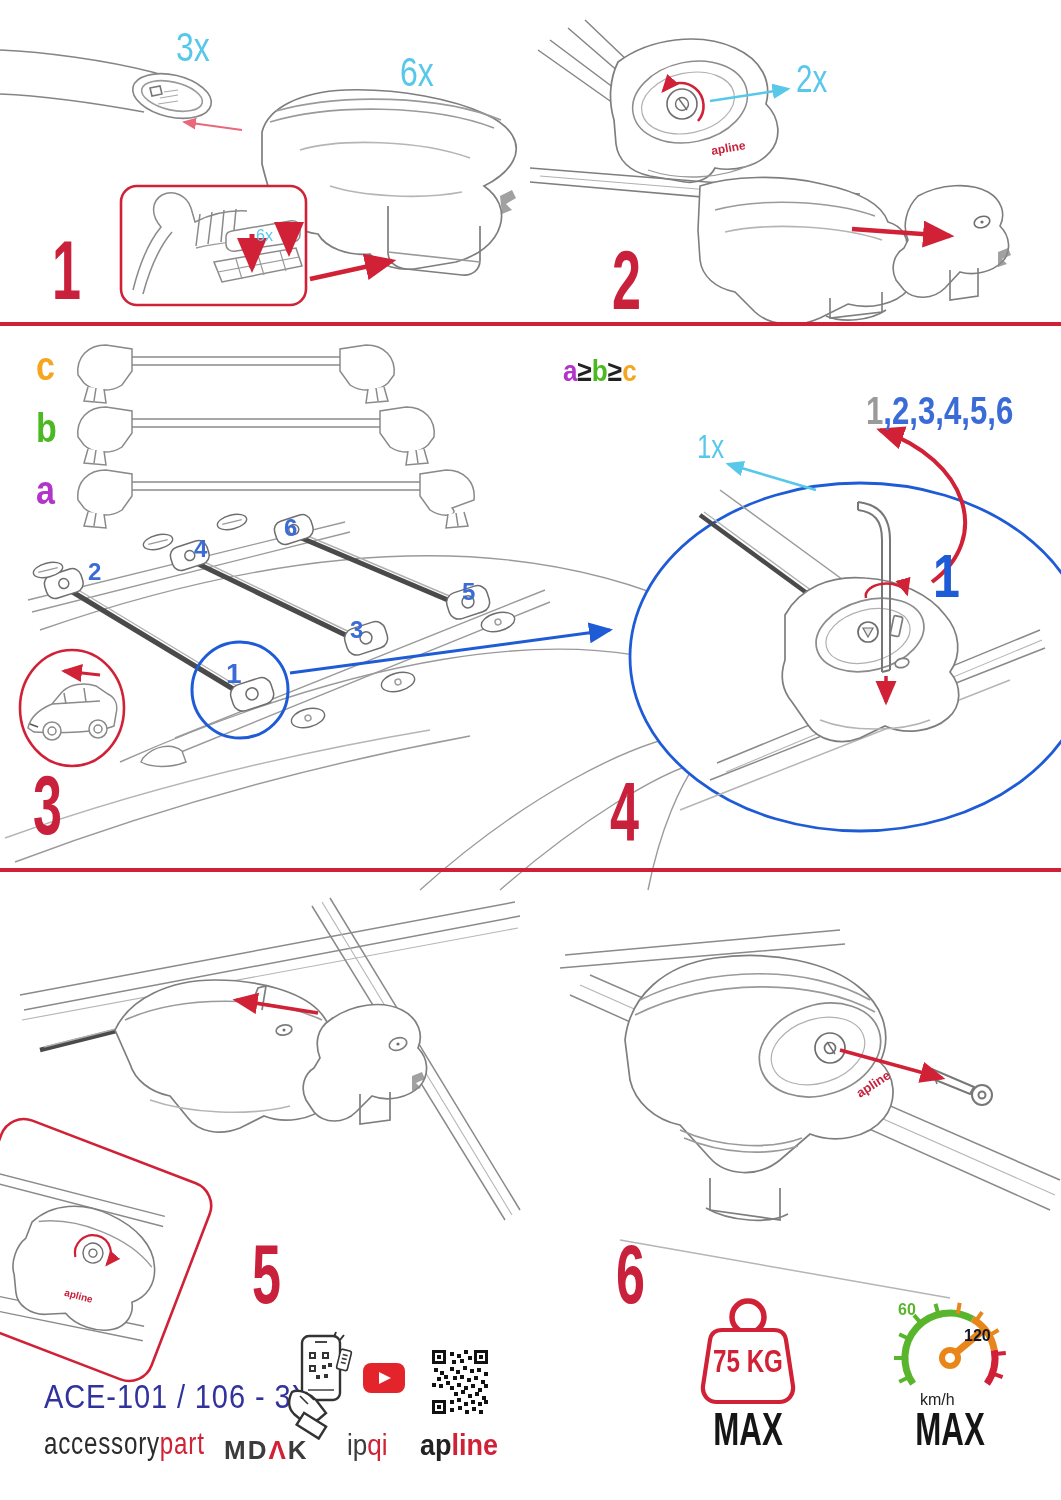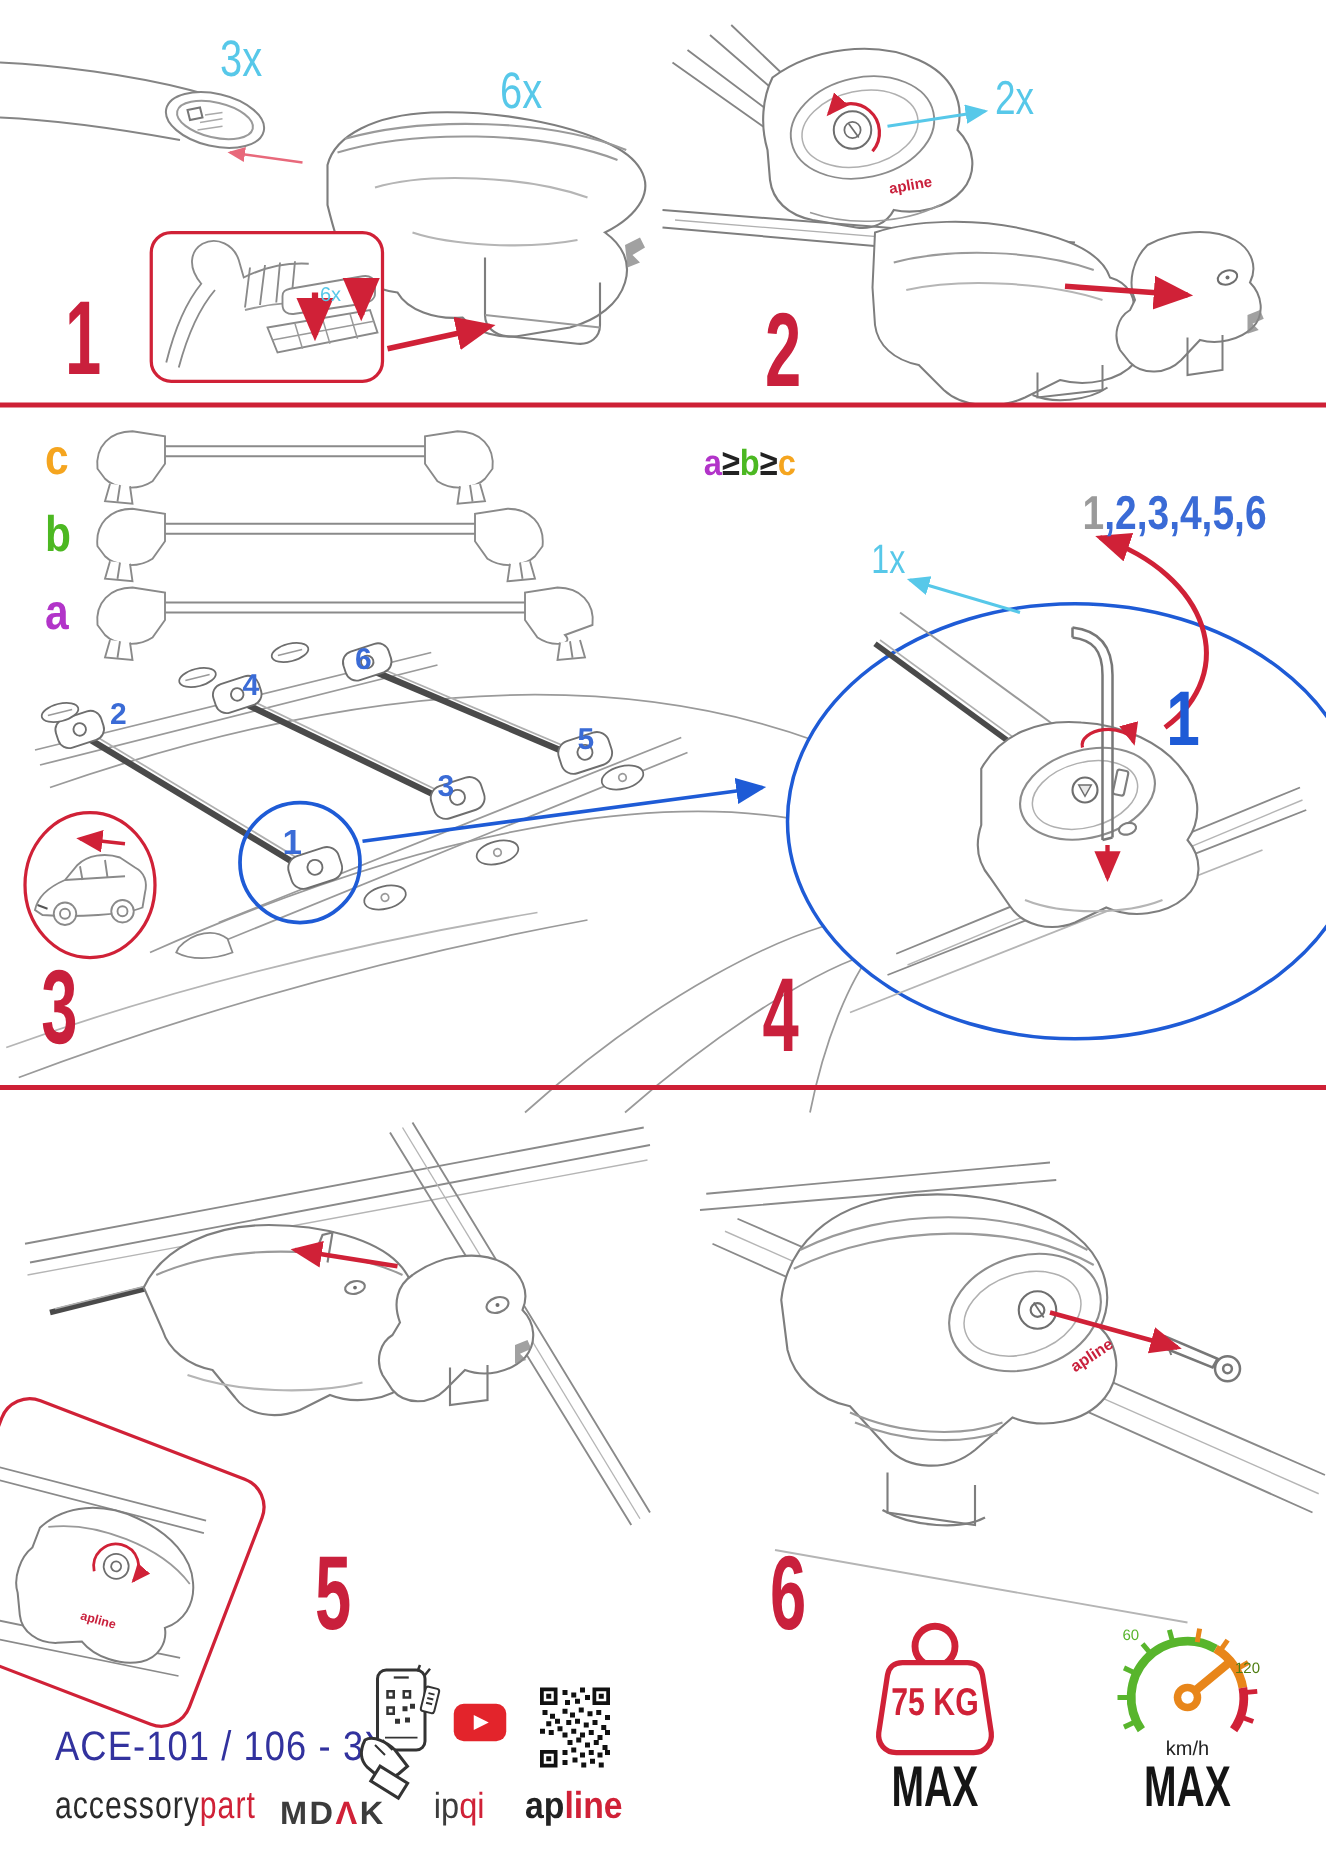--- a/index.html
+++ b/index.html
@@ -15,22 +15,22 @@
   .divider{position:absolute;left:0;width:1061px;height:4px;background:#CE2036;}
   .seq{font-weight:700;font-size:38px;transform:scaleX(.82);transform-origin:left top;}
   .bigone{color:#1E5BD6;font-weight:700;font-size:62px;transform:scaleX(.78);transform-origin:left top;}
   .model{color:#32329E;font-size:33px;font-weight:500;letter-spacing:1px;transform:scaleX(.88);transform-origin:left top;}
   .brand{font-size:31px;font-weight:500;transform:scaleX(.78);transform-origin:left top;letter-spacing:1px;}
   .mdak{font-size:26px;font-weight:700;letter-spacing:2px;color:#3C3C3C;}
   .ipqi{font-size:29px;font-weight:500;color:#3C3C3C;transform:scaleX(.9);transform-origin:left top;}
   .apline{font-size:30px;font-weight:700;color:#222;transform:scaleX(.9);transform-origin:left top;}
   .maxlbl{font-size:46px;font-weight:600;color:#151515;transform:scaleX(.68);transform-origin:center top;text-align:center;}
   .kg{color:#D02137;font-size:31px;font-weight:700;transform:scaleX(.78);transform-origin:center top;text-align:center;}
-  .speedtick{font-weight:400;font-size:12px;}
-  .center{text-align:center;}
+  .speedtick{font-weight:700;font-size:16px;}
+  .center{text-align:left;}
 </style>
 </head>
 <body>
 
 <div id="sheet">
 
   <svg width="0" height="0">
     <defs>
       <marker id="mR" markerWidth="9" markerHeight="9" refX="6" refY="3" orient="auto">
           <path d="M0,0 L7,3 L0,6 Z" fill="#D02137"></path>
@@ -509,17 +509,17 @@
       <g stroke="#D02137" stroke-width="4">
         <line x1="108.8" y1="58.1" x2="119.8" y2="57.1"></line>
           <line x1="106.3" y1="77.4" x2="116.6" y2="81.2"></line>
       </g>
       <line x1="66" y1="60" x2="95" y2="36" stroke="#E8861A" stroke-width="7" stroke-linecap="round"></line>
       <circle cx="64" cy="62" r="11" fill="#E8861A" stroke="none"></circle>
       <circle cx="64" cy="62" r="5" fill="#fff" stroke="none"></circle>
     </g>
   </svg>
   <span class="lbl speedtick" style="left:898px;top:1302px;color:#58B52C">60</span>
-  <span class="lbl speedtick" style="left:988px;top:1328px;color:#4d7c0f">120</span>
+  <span class="lbl speedtick" style="left:964px;top:1328px;color:#0f172a">120</span>
   <span class="lbl center" style="left:920px;top:1392px;width:60px;font-size:16px;color:#222">km/h</span>
   <span class="lbl maxlbl" style="left:890px;top:1406px;width:120px">MAX</span>
 
 </div>
 
 </body></html>

